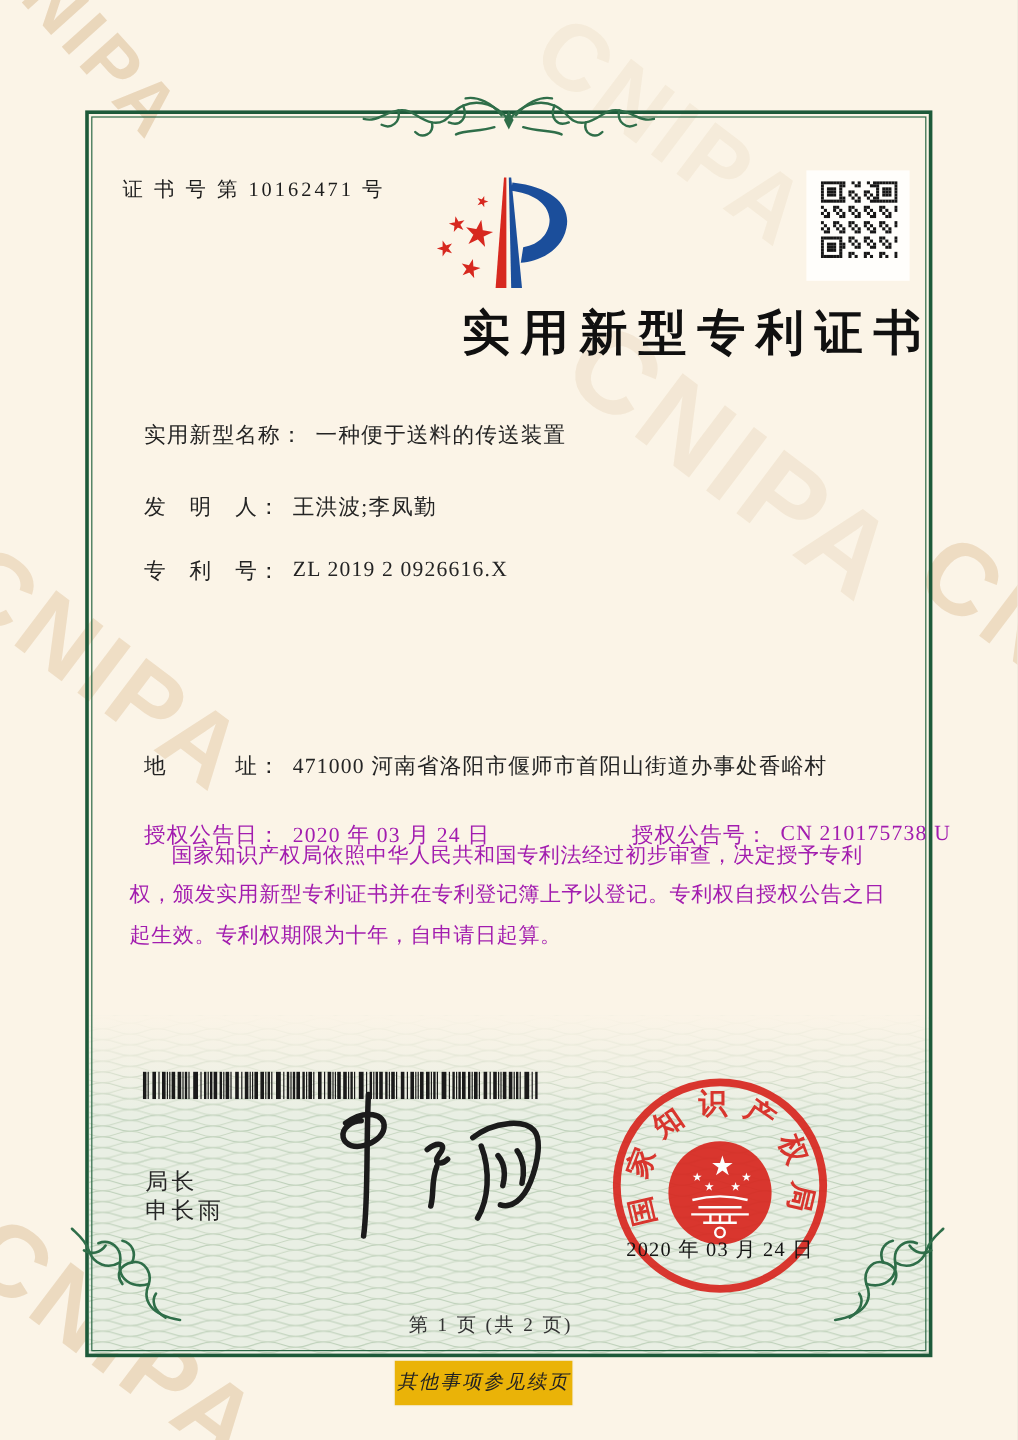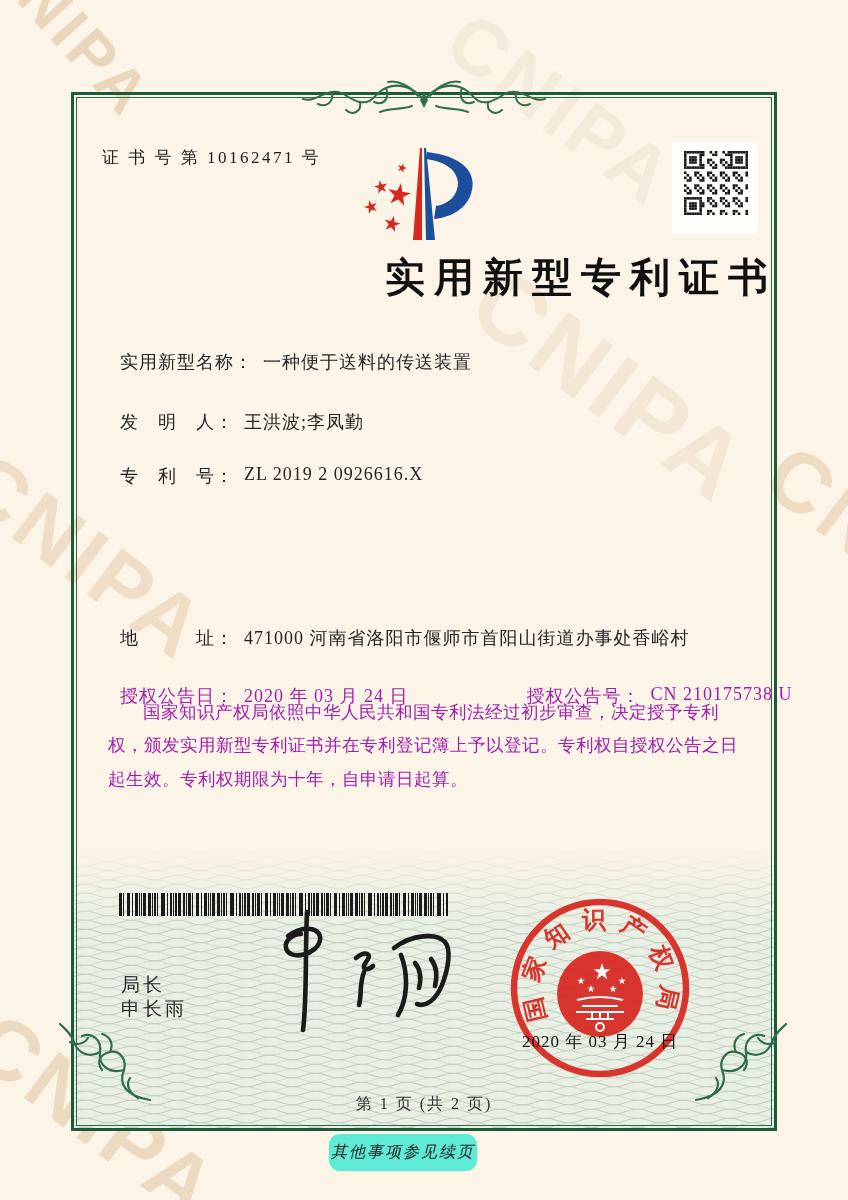--- a/index.html
+++ b/index.html
@@ -46,24 +46,24 @@
   .role{position:absolute;left:121px;top:960px;font-family:"Liberation Sans", sans-serif;
       font-size:19px;color:#262626;letter-spacing:3px;margin-top:12px;}
   .signer-name{position:absolute;left:121px;top:996px;font-family:"Liberation Sans", sans-serif;
       font-size:19px;color:#262626;letter-spacing:3px;}
   .autograph{position:absolute;left:260px;top:906px;width:205px;height:132px;}
   
   .seal{position:absolute;left:488px;top:876px;width:224px;height:224px;}
   .seal-date{position:absolute;left:488px;top:1030px;width:224px;text-align:center;
       font-size:17px;color:#141414;letter-spacing:1px;}
   
-  .page-info{position:absolute;left:71px;top:1094px;width:706px;text-align:center;
+  .page-info{position:absolute;left:56px;top:1094px;width:706px;text-align:center;
       font-size:16px;letter-spacing:2px;color:#333;}
   .note-box{position:absolute;left:403px;top:1134px;transform:translateX(-50%);
-      background:#5eead4;padding:8px 2px;box-shadow:0 0 0 1px rgba(0,0,0,0.02);border-radius:11px;}
+      background:#eab308;padding:8px 2px;box-shadow:0 0 0 1px rgba(0,0,0,0.02);}
   .note-box span{font-size:16px;font-style:italic;letter-spacing:2px;color:#222;white-space:pre;}
   .ornament-top{position:absolute;left:302px;top:66px;width:244px;height:64px;}
   .corner-br{position:absolute;left:692px;top:1008px;width:96px;height:96px;}
   .corner-bl{position:absolute;left:58px;top:1008px;width:96px;height:96px;transform:scaleX(-1);}
 </style>
 </head>
 <body>
 
 <div class="page">
 

